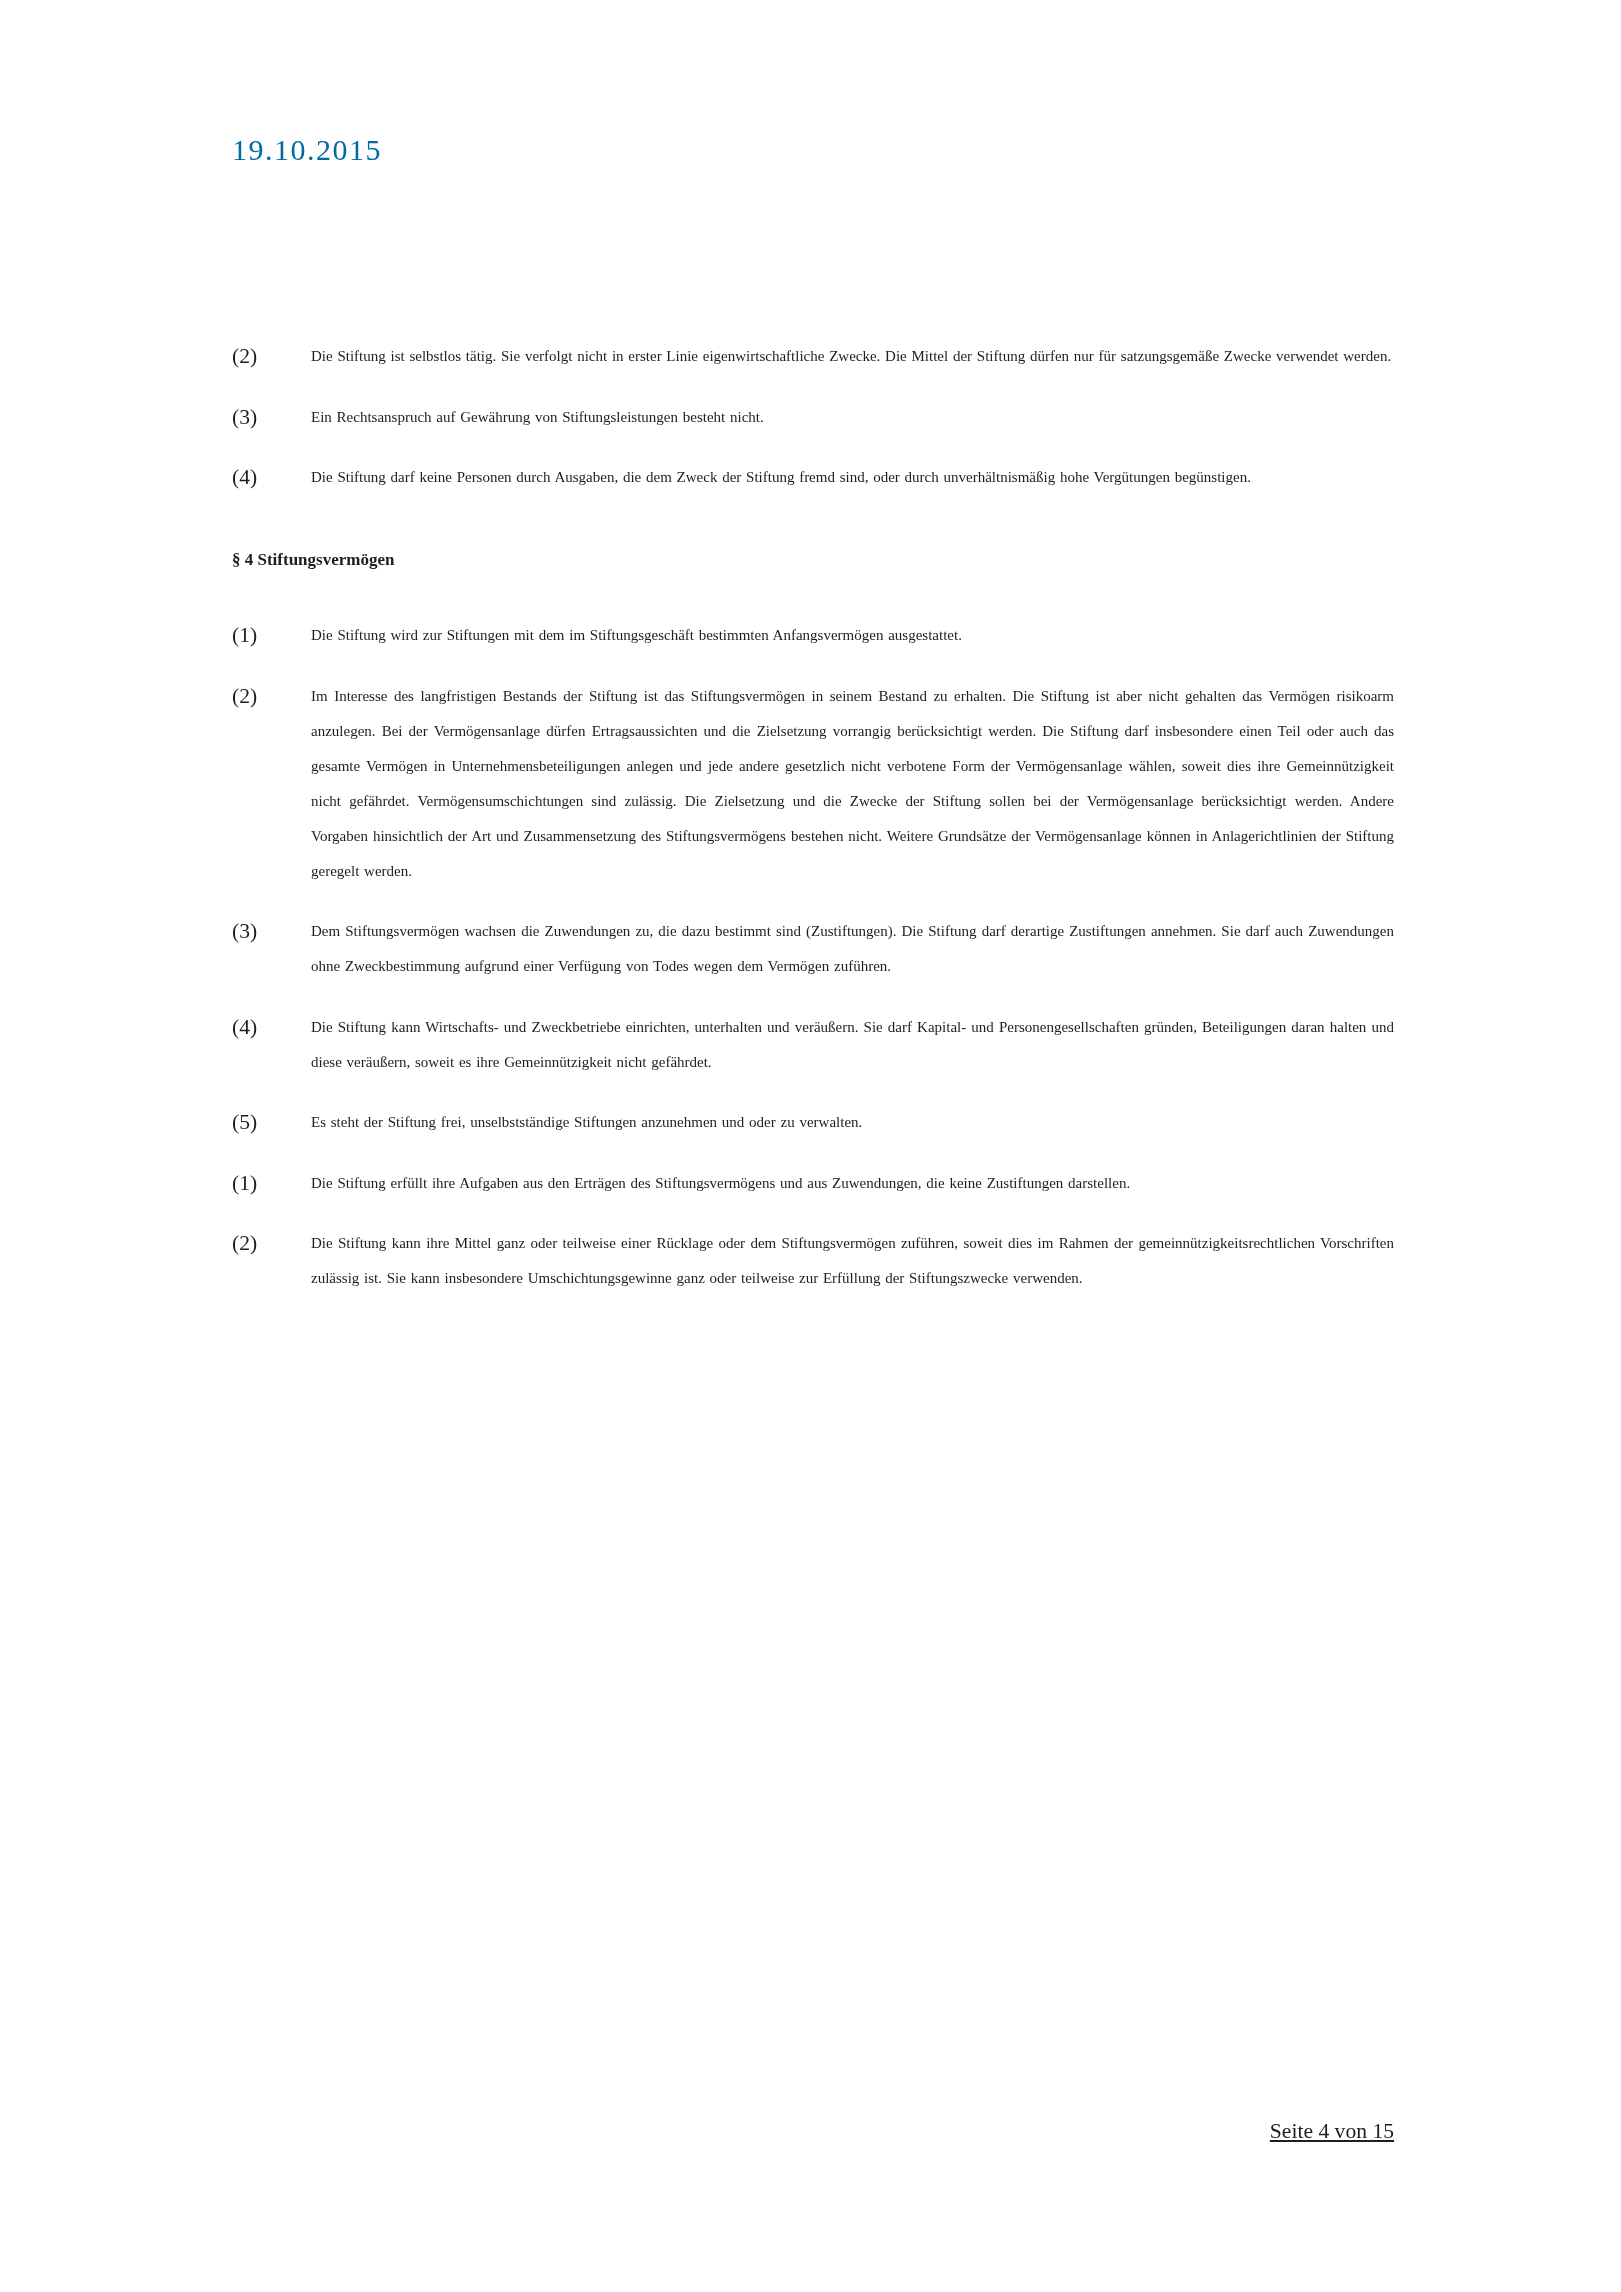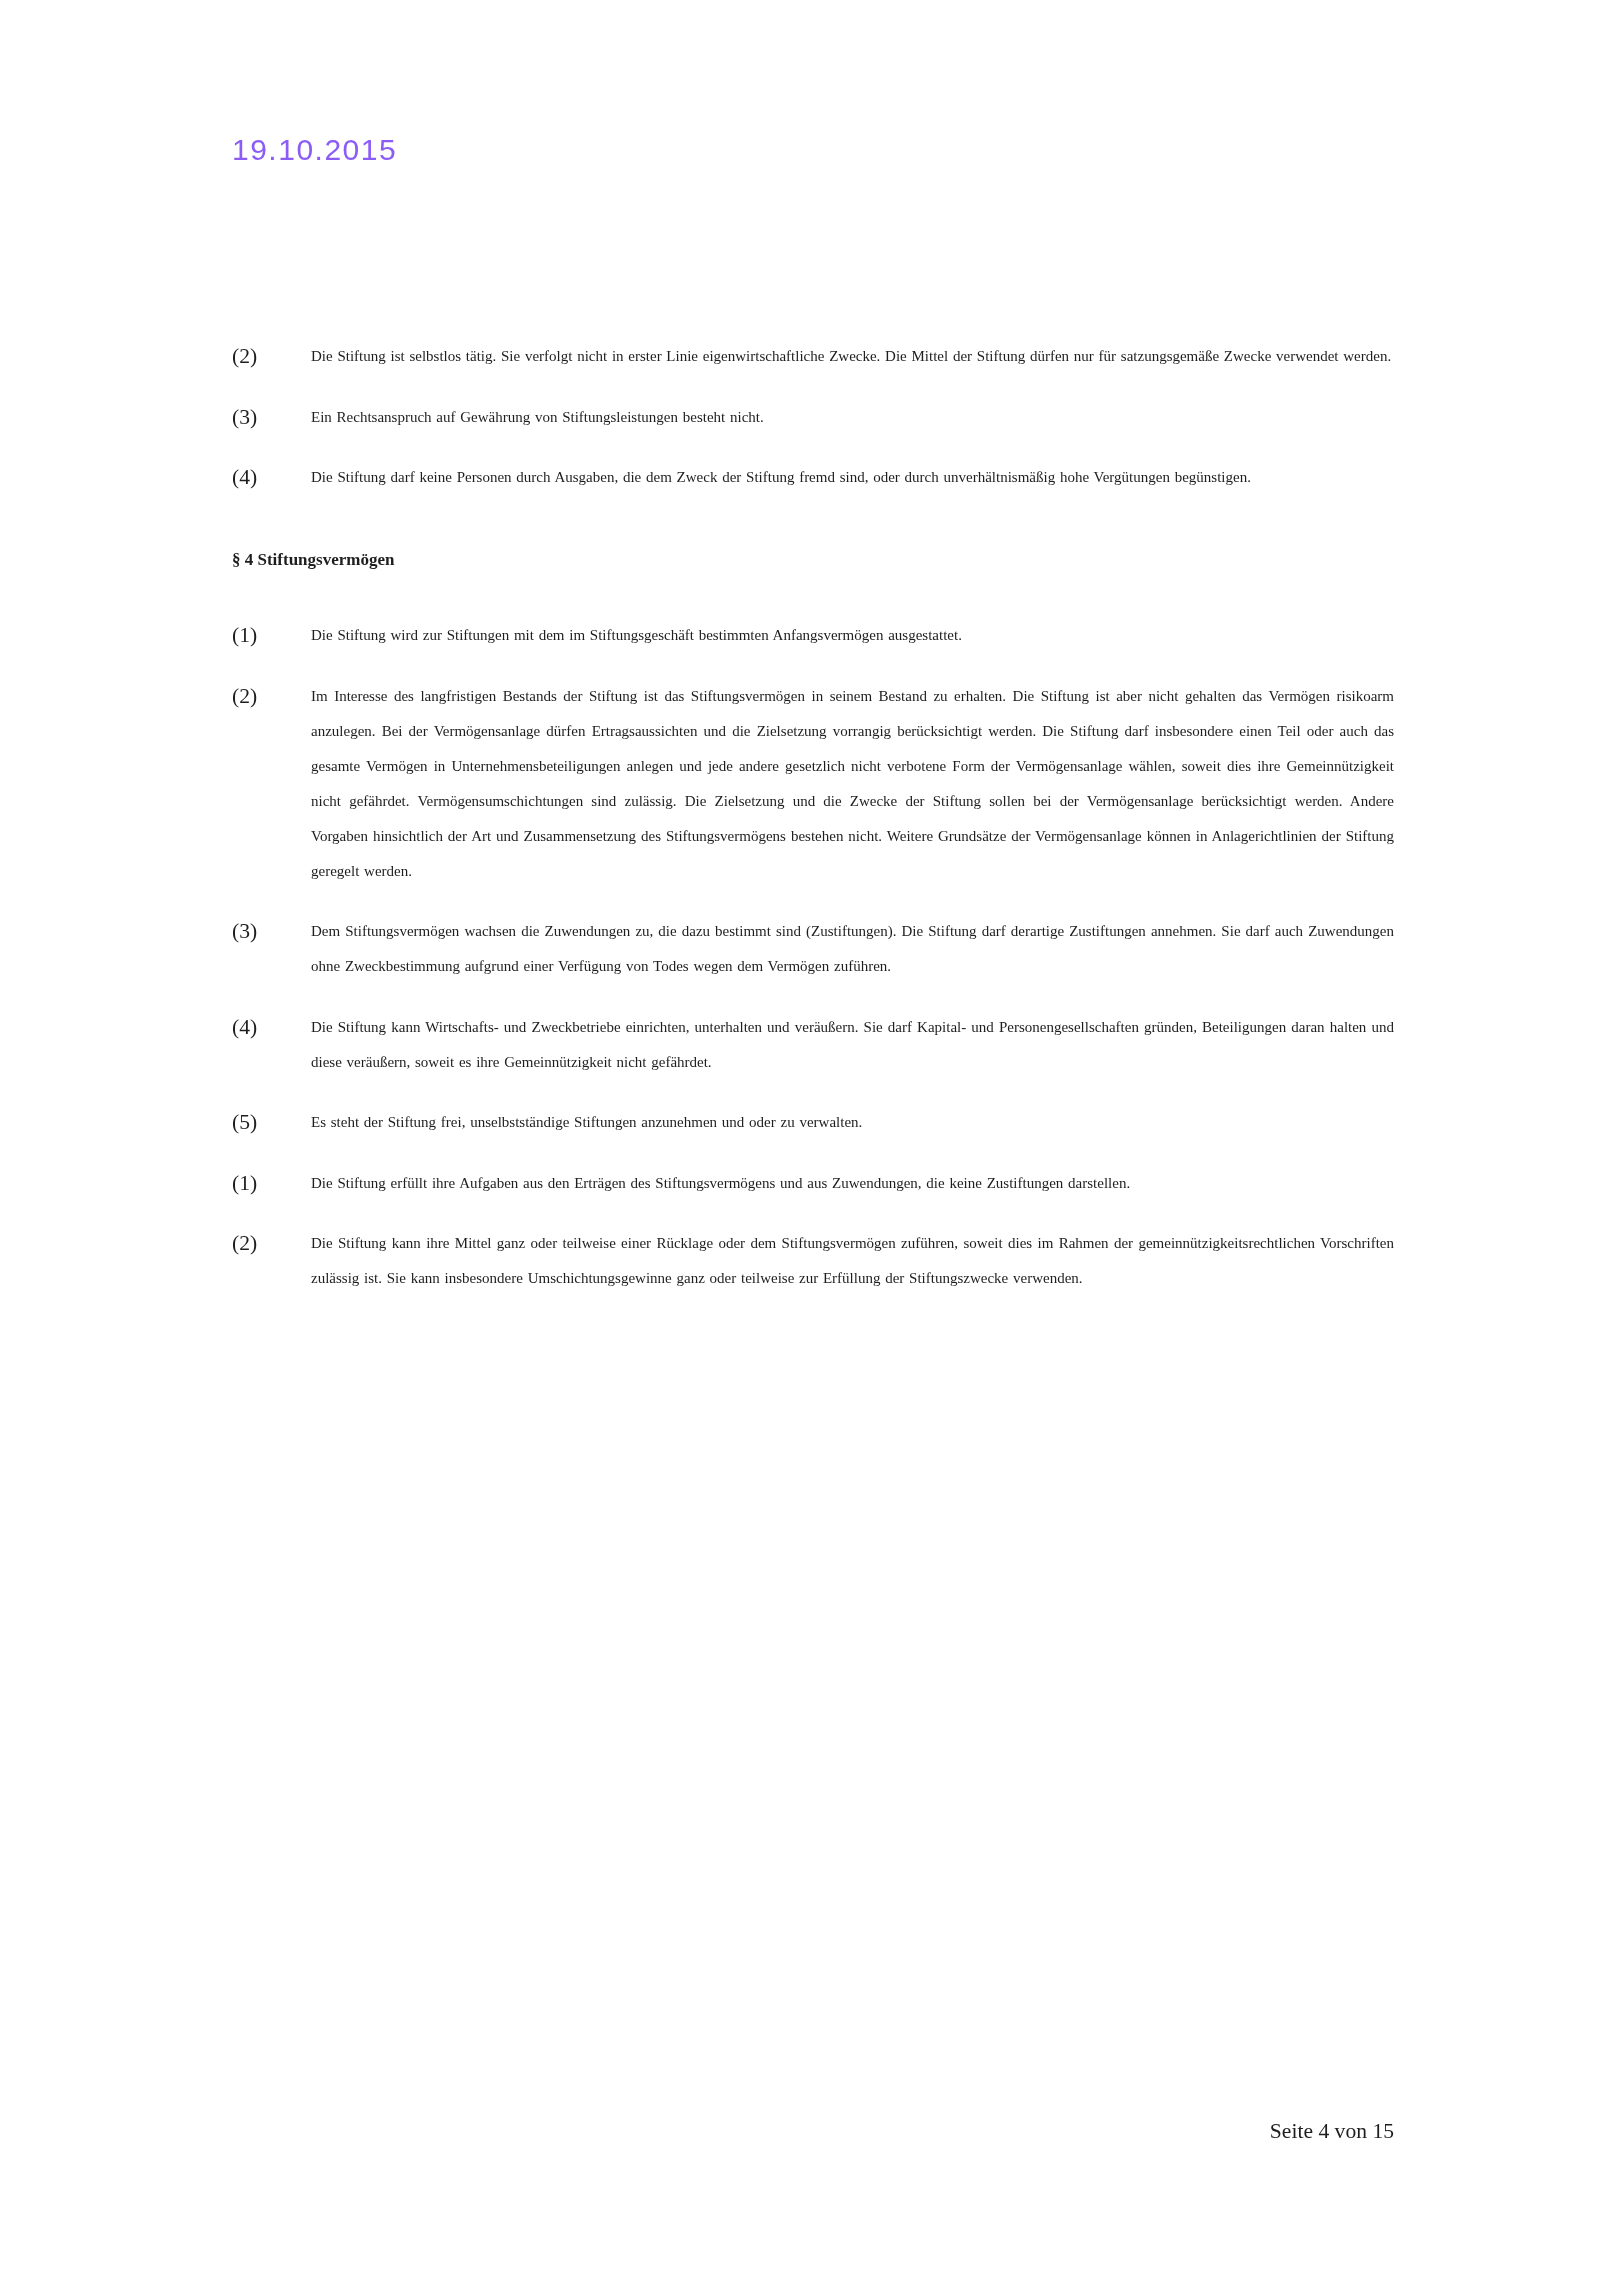--- a/index.html
+++ b/index.html
@@ -15,24 +15,24 @@
     background: #ffffff;
     font-family: "Liberation Serif", "DejaVu Serif", serif;
     color: #1e1e1e;
     box-sizing: border-box;
     overflow: hidden;
   }
   .date {
     position: absolute;
     left: 232px;
     top: 133px;
-    font-family: Liberation Sans, sans-serif;
+    font-family: Liberation Serif, serif;
     font-size: 30px;
     letter-spacing: 1.5px;
-    color: #8b5cf6;
+    color: #0369a1;
   }
   .content {
     position: absolute;
     left: 232px;
     top: 339px;
     width: 1162px;
   }
   .item {
     display: flex;
     margin: 0 0 25.5px 0;
@@ -59,20 +59,21 @@
     margin: 45px 0 39px 0;
     hyphens: auto;
     -webkit-hyphens: auto;
   }
   .footer {
     position: absolute;
     right: 227px;
     bottom: 149px;
     font-size: 21.6px;
     color: #1e1e1e;
+    text-decoration: underline;
   }
 </style>
 </head>
 <body>
 
 <div class="page">
 
   <div class="date">19.10.2015</div>
 
   <div class="content">

